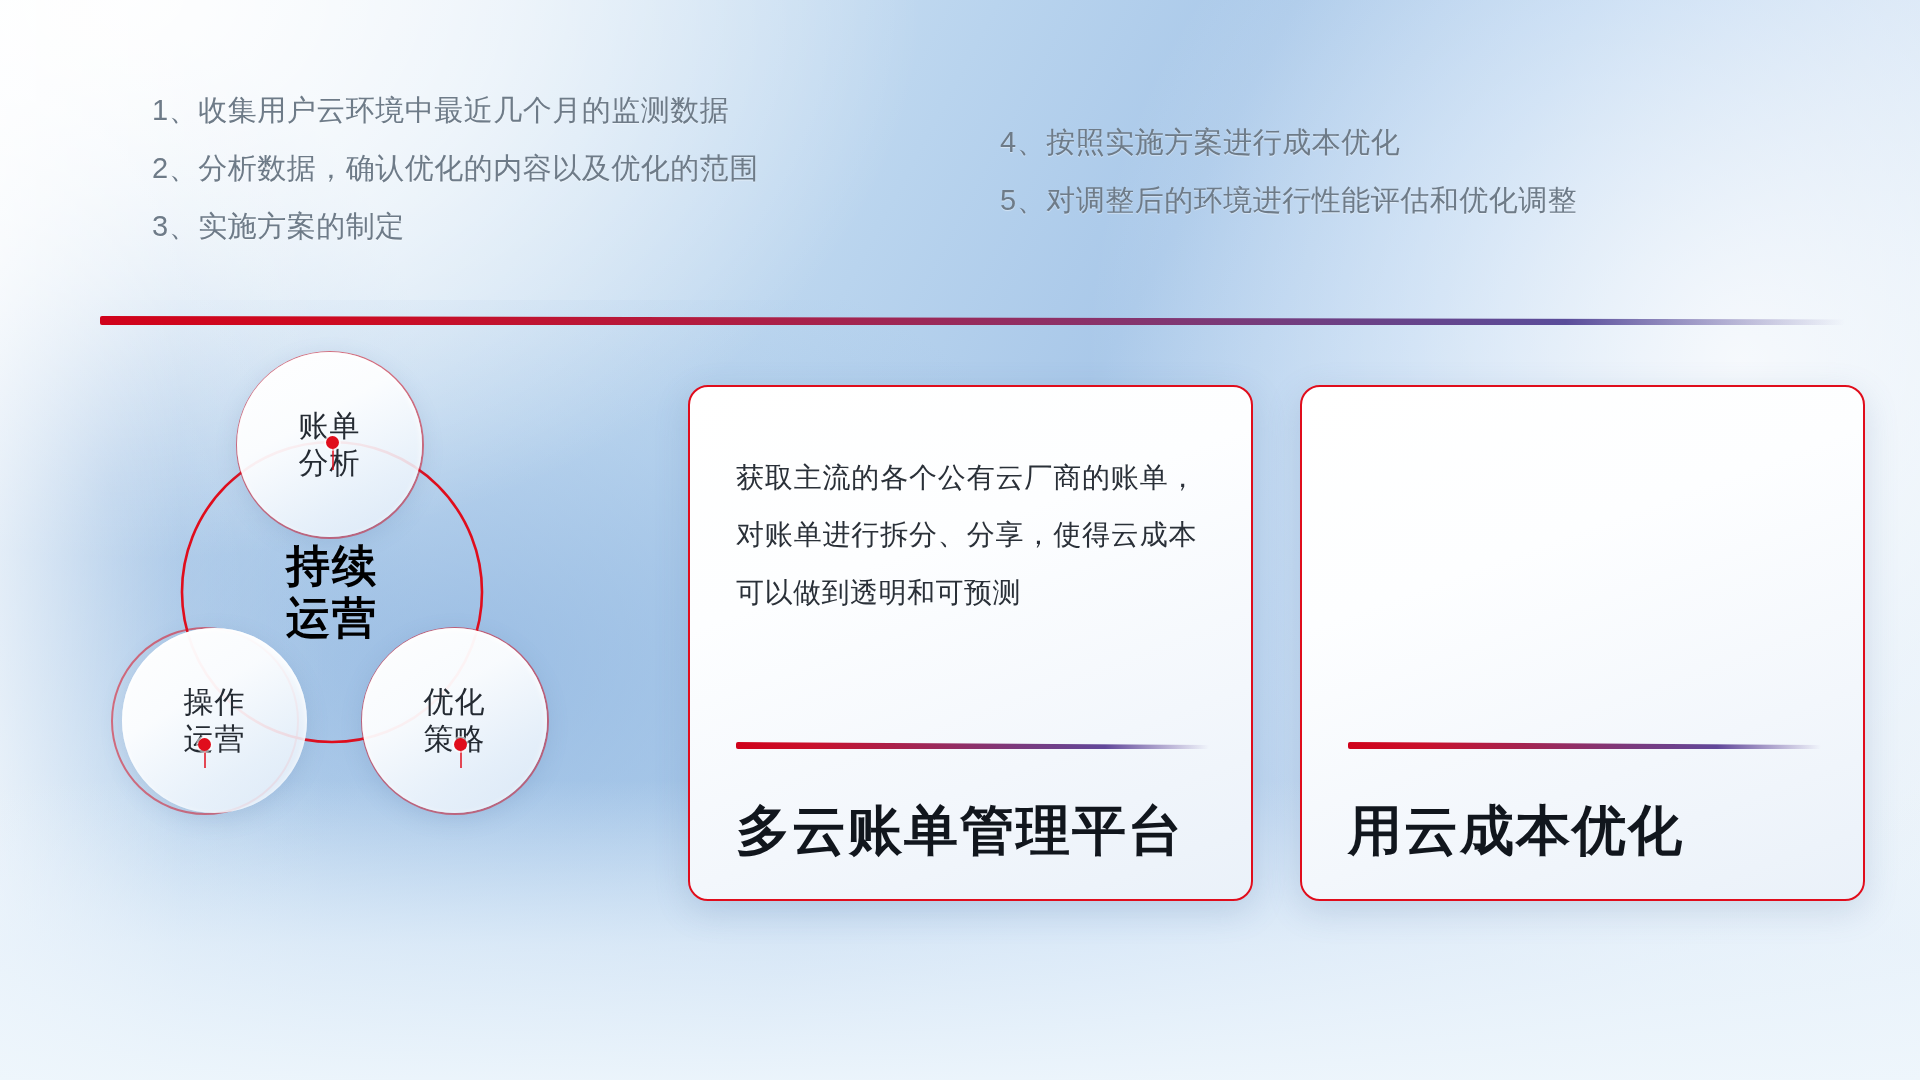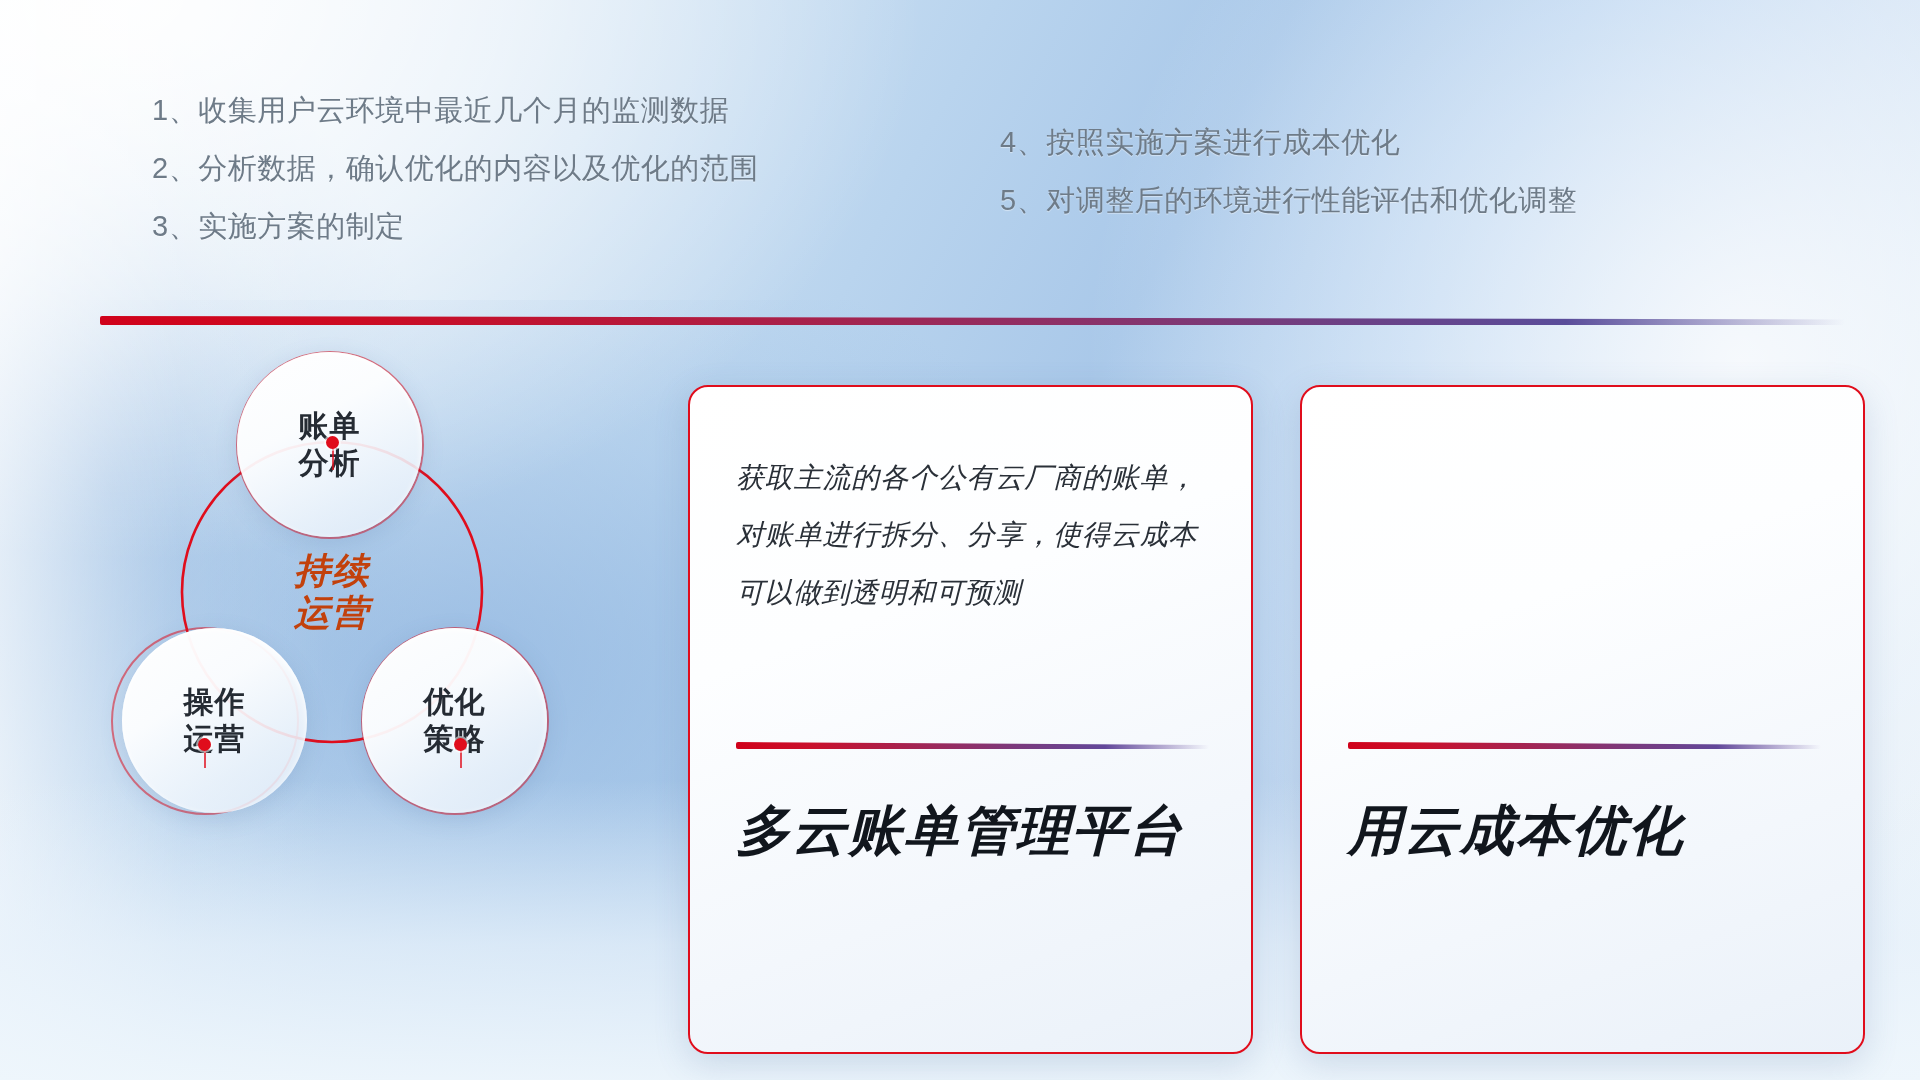--- a/index.html
+++ b/index.html
@@ -74,52 +74,51 @@
   
   #diagram { position:absolute; z-index:5; left:90px; top:350px; width:560px; height:600px; }
   .bubble {
     position:absolute; border-radius:50%;
     background:linear-gradient(150deg, rgba(255,255,255,.99) 0%, rgba(253,254,255,.95) 38%, rgba(238,245,252,.88) 72%, rgba(228,238,249,.82) 100%);
     box-shadow:0 6px 22px rgba(90,125,170,.20), inset 0 2px 6px rgba(255,255,255,.95);
     display:flex; align-items:center; justify-content:center;
     text-align:center;
   }
   .bubble-label {
-    font-size:30px; font-weight:bold; color:#252b33;
+    font-size:30px; font-weight:normal; color:#252b33;
     line-height:1.22; letter-spacing:1px;
   }
   .b-top  { left:147px; top:2px;   width:185px; height:185px; }
   .b-bl   { left:32px;  top:278px; width:185px; height:185px; }
   .b-br   { left:272px; top:278px; width:185px; height:185px; }
   .center-label {
     position:absolute; left:92px; top:92px; width:300px; height:300px;
     display:flex; align-items:center; justify-content:center; text-align:center;
-    font-size:36px; font-weight:bold; color:#c2410c; line-height:1.18; letter-spacing:2px;font-style:italic;
+    font-size:44px; font-weight:bold; color:#000000; line-height:1.18; letter-spacing:2px;
   }
   .node-dot {
     position:absolute; width:13px; height:13px; border-radius:50%;
     background:#e00d1c; box-shadow:0 0 0 2px rgba(255,255,255,.55);
   }
   .d-top { left:236px; top:86px; }
   .d-bl  { left:108px; top:388px; }
   .d-br  { left:364px; top:388px; }
   .node-stem { position:absolute; width:2px; background:#e00d1c; opacity:.75; }
   .s-top { left:242px; top:98px;  height:22px; }
   .s-bl  { left:114px; top:400px; height:18px; }
   .s-br  { left:370px; top:400px; height:18px; }
 
   
   #cards { position:absolute; z-index:5; left:0; top:385px; width:1920px; height:560px; }
   .card {
-    position:absolute; top:0; width:565px; height:669px;
+    position:absolute; top:0; width:565px; height:516px;
     border:2.2px solid #e00d1c; border-radius:20px;
     background:linear-gradient(160deg, #ffffff 0%, #fdfeff 34%, #f3f7fc 70%, #eaf1f9 100%);
     box-shadow:0 10px 34px rgba(80,115,160,.20);
     padding:62px 54px 0 46px;
-    font-style:italic;
   }
   .card.one { left:688px; }
   .card.two { left:1300px; }
   .card-body {
     font-size:28px; line-height:2.05; color:#2a3038;
     letter-spacing:.5px; text-align:justify;
   }
   .card-rule {
     position:absolute; left:46px; width:473px; height:7px;
     top:355px;

